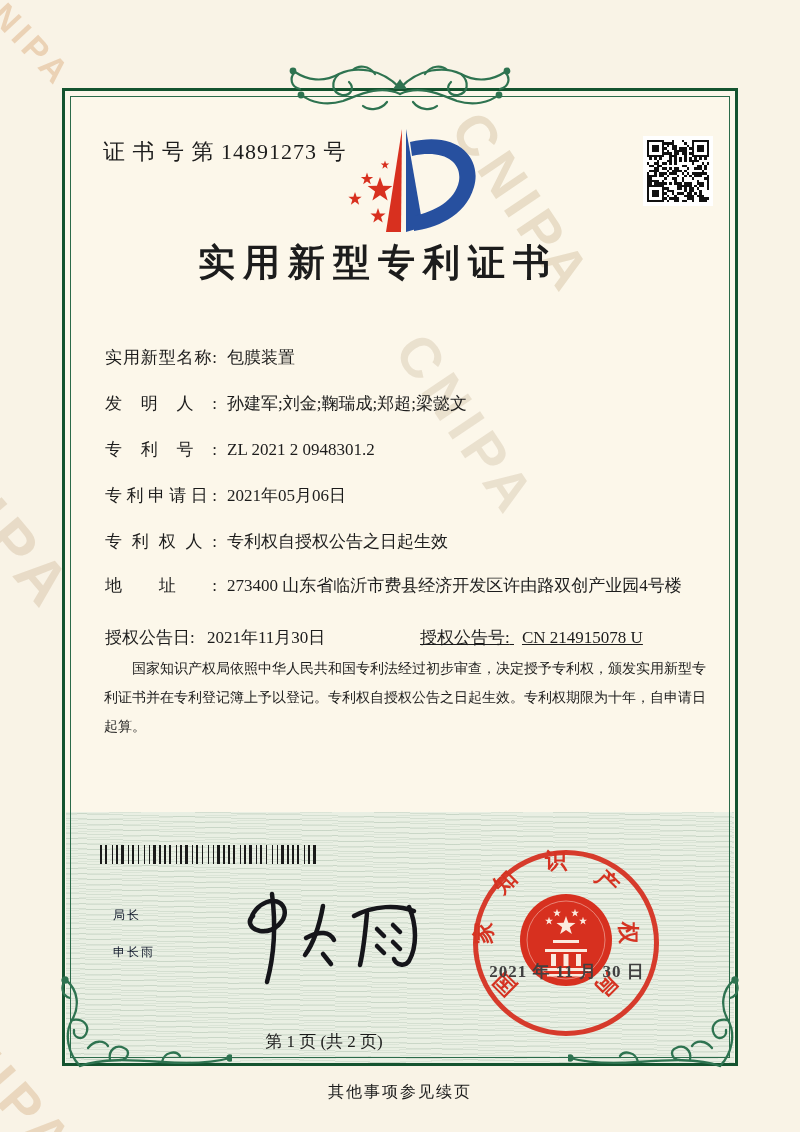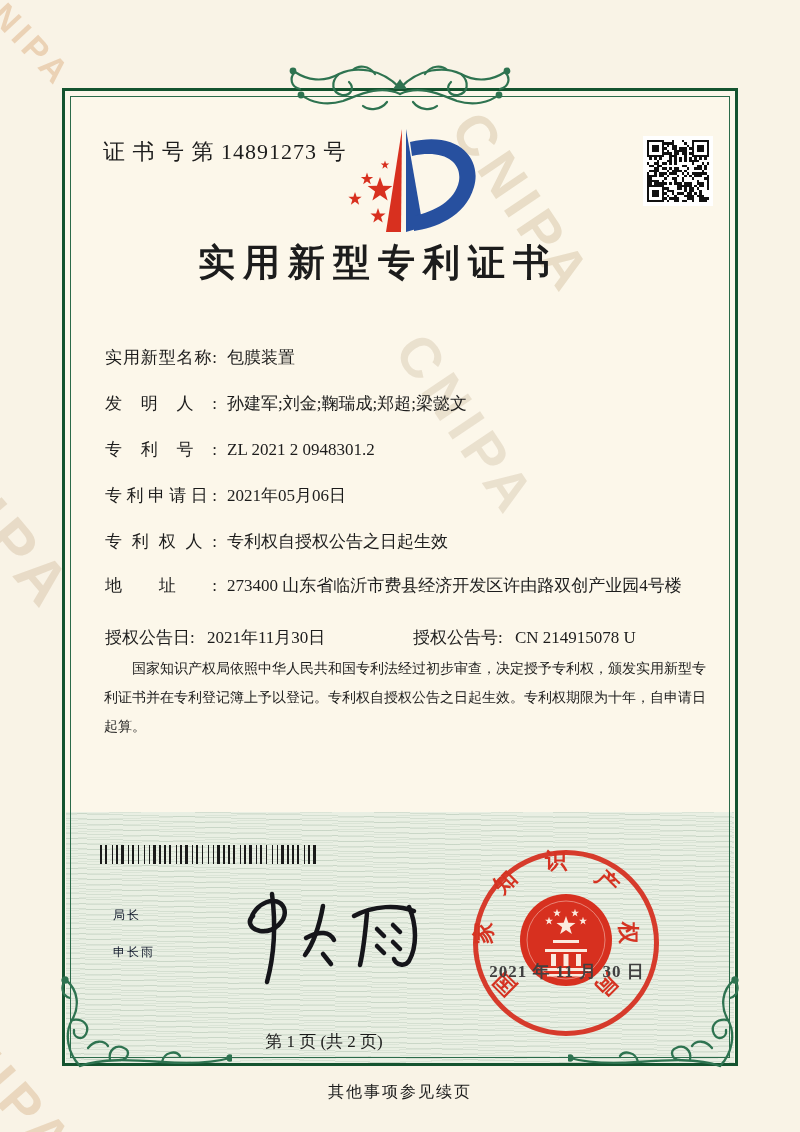--- a/index.html
+++ b/index.html
@@ -29,21 +29,21 @@
   .cert-no{left:103px;top:137px;font-size:22px;letter-spacing:1px;z-index:6;}
   .qr-wrap{left:643px;top:136px;width:70px;height:70px;background:#fff;padding:0;z-index:6;}
   .qr-wrap svg{position:absolute;left:4px;top:4px;}
   .logo{left:334px;top:126px;z-index:6;}
   .title{left:0;top:238px;width:756px;text-align:center;font-size:37px;font-weight:700;
          letter-spacing:8px;z-index:6;}
   .frow{left:105px;font-size:17px;z-index:6;line-height:1.55;}
   .flabel{display:inline-block;width:112px;text-align:justify;text-align-last:justify;vertical-align:top;}
   .fvalue{display:inline-block;margin-left:10px;vertical-align:top;}
   .addr .fvalue{width:468px;}
-  .grant2{position:absolute;left:308px;top:0;white-space:nowrap;}
+  .grant2{position:absolute;left:315px;top:0;white-space:nowrap;text-decoration:underline;}
   .paras{left:104px;top:654px;width:610px;font-size:14px;line-height:29px;z-index:6;}
   .paras p{margin:0;text-indent:2em;}
   .barcode{left:100px;top:845px;z-index:6;}
   .signer{left:113px;font-size:12px;font-family:"Liberation Sans","DejaVu Sans",sans-serif;
           letter-spacing:2px;color:#0f172a;z-index:6;}
   .sig{left:226px;top:880px;z-index:6;}
   
   .seal{left:473px;top:850px;width:186px;height:186px;z-index:7;}
   .seal-ring{position:absolute;left:0;top:0;width:176px;height:176px;border:5px solid rgba(213,43,28,.92);
              border-radius:50%;}

